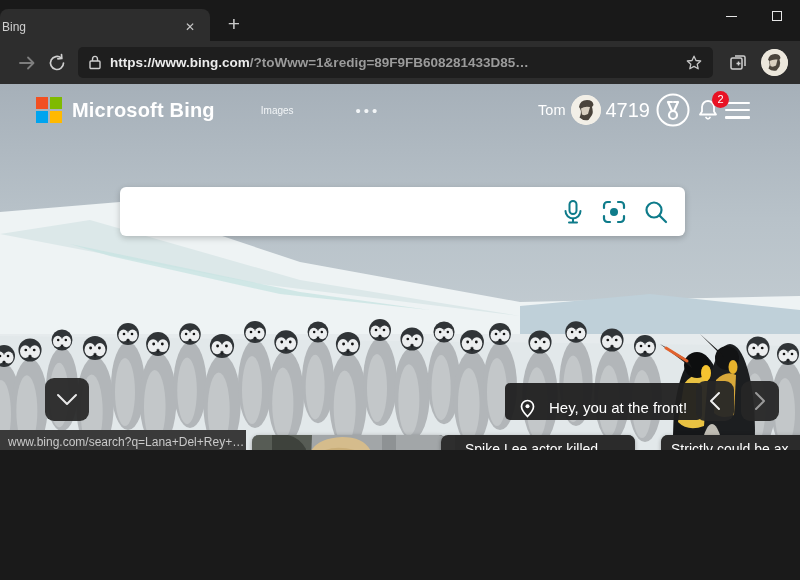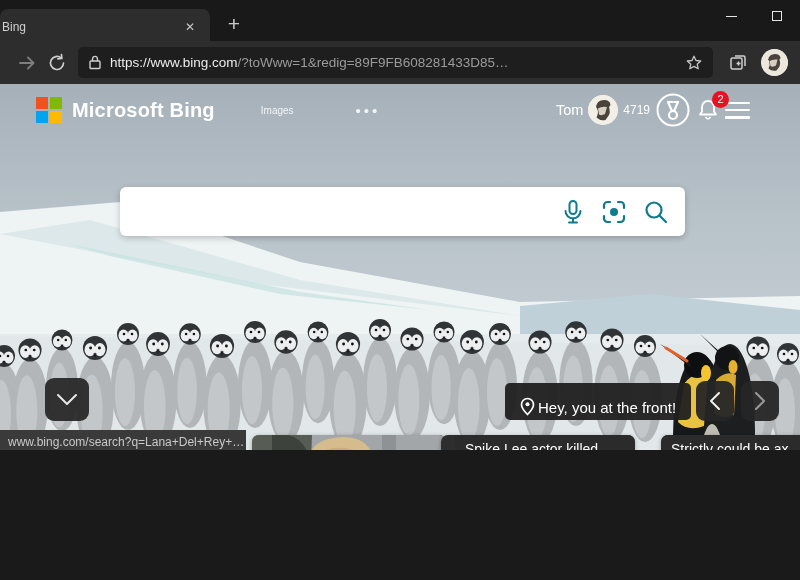--- a/index.html
+++ b/index.html
@@ -17,21 +17,21 @@
     font-weight:300; width:28px; height:28px; text-align:center; line-height:26px; }
   .win-controls { position:absolute; right:0; top:0; height:41px; display:flex; }
   .win-btn { width:46px; height:32px; display:flex; align-items:center; justify-content:center; }
   .min-glyph { width:11px; height:1px; background:#e6e6e6; display:block; }
   .max-glyph { width:10px; height:10px; border:1px solid #e6e6e6; display:block; }
 
   
   .toolbar { height:43px; background:#2d2d2d; display:flex; align-items:center; padding:0 12px; }
   .tb-icon { width:30px; height:30px; display:flex; align-items:center; justify-content:center; flex:0 0 auto; }
   .addressbar { flex:1; height:31px; background:#1e1e1e; border-radius:5px; margin:0 10px 0 6px;
-    display:flex; align-items:center; padding:0 10px; min-width:0; }
+    display:flex; align-items:center; padding:0 10px; min-width:0;font-weight:bold; }
   .url { font-size:13.5px; white-space:nowrap; overflow:hidden; margin-left:8px; flex:1; }
   .url-host { color:#ececec; }
   .url-path { color:#9b9b9b; }
   .avatar-sm { width:27px; height:27px; border-radius:50%; background:#ece8df; overflow:hidden;
     margin-left:8px; flex:0 0 auto; }
 
   
   .page { position:relative; height:366px; overflow:hidden; background:#b91c1c; }
   .bg-scene { position:absolute; inset:0; z-index:0; }
 
@@ -39,40 +39,40 @@
   .bing-header { position:absolute; top:0; left:0; right:0; height:52px; z-index:3;
     display:flex; align-items:center; padding:0 50px 0 36px; }
   .ms-logo { display:grid; grid-template-columns:12px 12px; grid-template-rows:12px 12px;
     gap:2px; margin-right:10px; }
   .brand { color:#fff; font-size:20px; font-weight:600; letter-spacing:.2px; }
   .nav-images { color:#f2f5f7; font-size:10px; margin-left:46px; }
   .more-dots { color:#f2f5f7; font-size:15px; letter-spacing:3px; margin-left:62px; }
   .hdr-right { margin-left:auto; display:flex; align-items:center; gap:5px; }
   .hdr-user { color:#fff; font-size:14.5px; }
   .avatar-lg { width:30px; height:30px; border-radius:50%; background:#f2efe8; overflow:hidden; }
-  .hdr-points { color:#fff; font-size:12px; }
+  .hdr-points { color:#fff; font-size:20px; }
   .bell-wrap { position:relative; width:24px; height:24px; }
   .badge { position:absolute; top:-7px; right:-9px; min-width:17px; height:17px; border-radius:9px;
     background:#e81123; color:#fff; font-size:11px; line-height:17px; text-align:center; padding:0 3px; }
   .burger { width:25px; height:17px; display:flex; flex-direction:column; justify-content:space-between; }
   .burger span { display:block; height:2.5px; background:#fff; border-radius:1px; }
 
   
   .search-box { position:absolute; left:120px; top:103px; width:565px; height:49px; z-index:3;
     background:#fff; border-radius:6px; box-shadow:0 2px 6px rgba(0,0,0,.22);
     display:flex; align-items:center; padding:0 16px; gap:16px; }
   .search-box input { flex:1; border:none; outline:none; font-size:16px; background:transparent;
     font-family:inherit; color:#222; }
 
   
   .chevron-btn { position:absolute; left:45px; top:294px; width:44px; height:43px; z-index:4;
     background:rgba(38,38,38,.93); border-radius:9px; display:flex; align-items:center; justify-content:center; }
   .tooltip { position:absolute; left:505px; top:299px; height:37px; z-index:4;
-    background:rgba(32,32,32,.95); border-radius:5px; display:flex; align-items:flex-end;
-    gap:3px; padding:4px 15px; color:#fff; font-size:15px; white-space:nowrap; }
+    background:rgba(32,32,32,.95); border-radius:5px; display:flex; align-items:flex-start;
+    gap:14px; padding:16px 15px; color:#fff; font-size:15px; white-space:nowrap; }
   .car-btn { position:absolute; top:297px; width:38px; height:40px; z-index:4;
     background:rgba(38,38,38,.95); border-radius:9px; display:flex; align-items:center; justify-content:center; }
   .car-prev { left:696px; } .car-next { left:741px; }
 
   
   .cards { position:absolute; left:45px; top:351px; width:900px; height:136px; z-index:2; }
   .card { position:absolute; top:0; height:135px; border-radius:7px; overflow:hidden;
     background:#2e2e2e; box-shadow:0 1px 4px rgba(0,0,0,.3); }
   .card-title { height:30px; background:rgba(44,44,44,.96); color:#fff; font-size:14px;
     padding:6px 10px; white-space:nowrap; overflow:hidden; }

